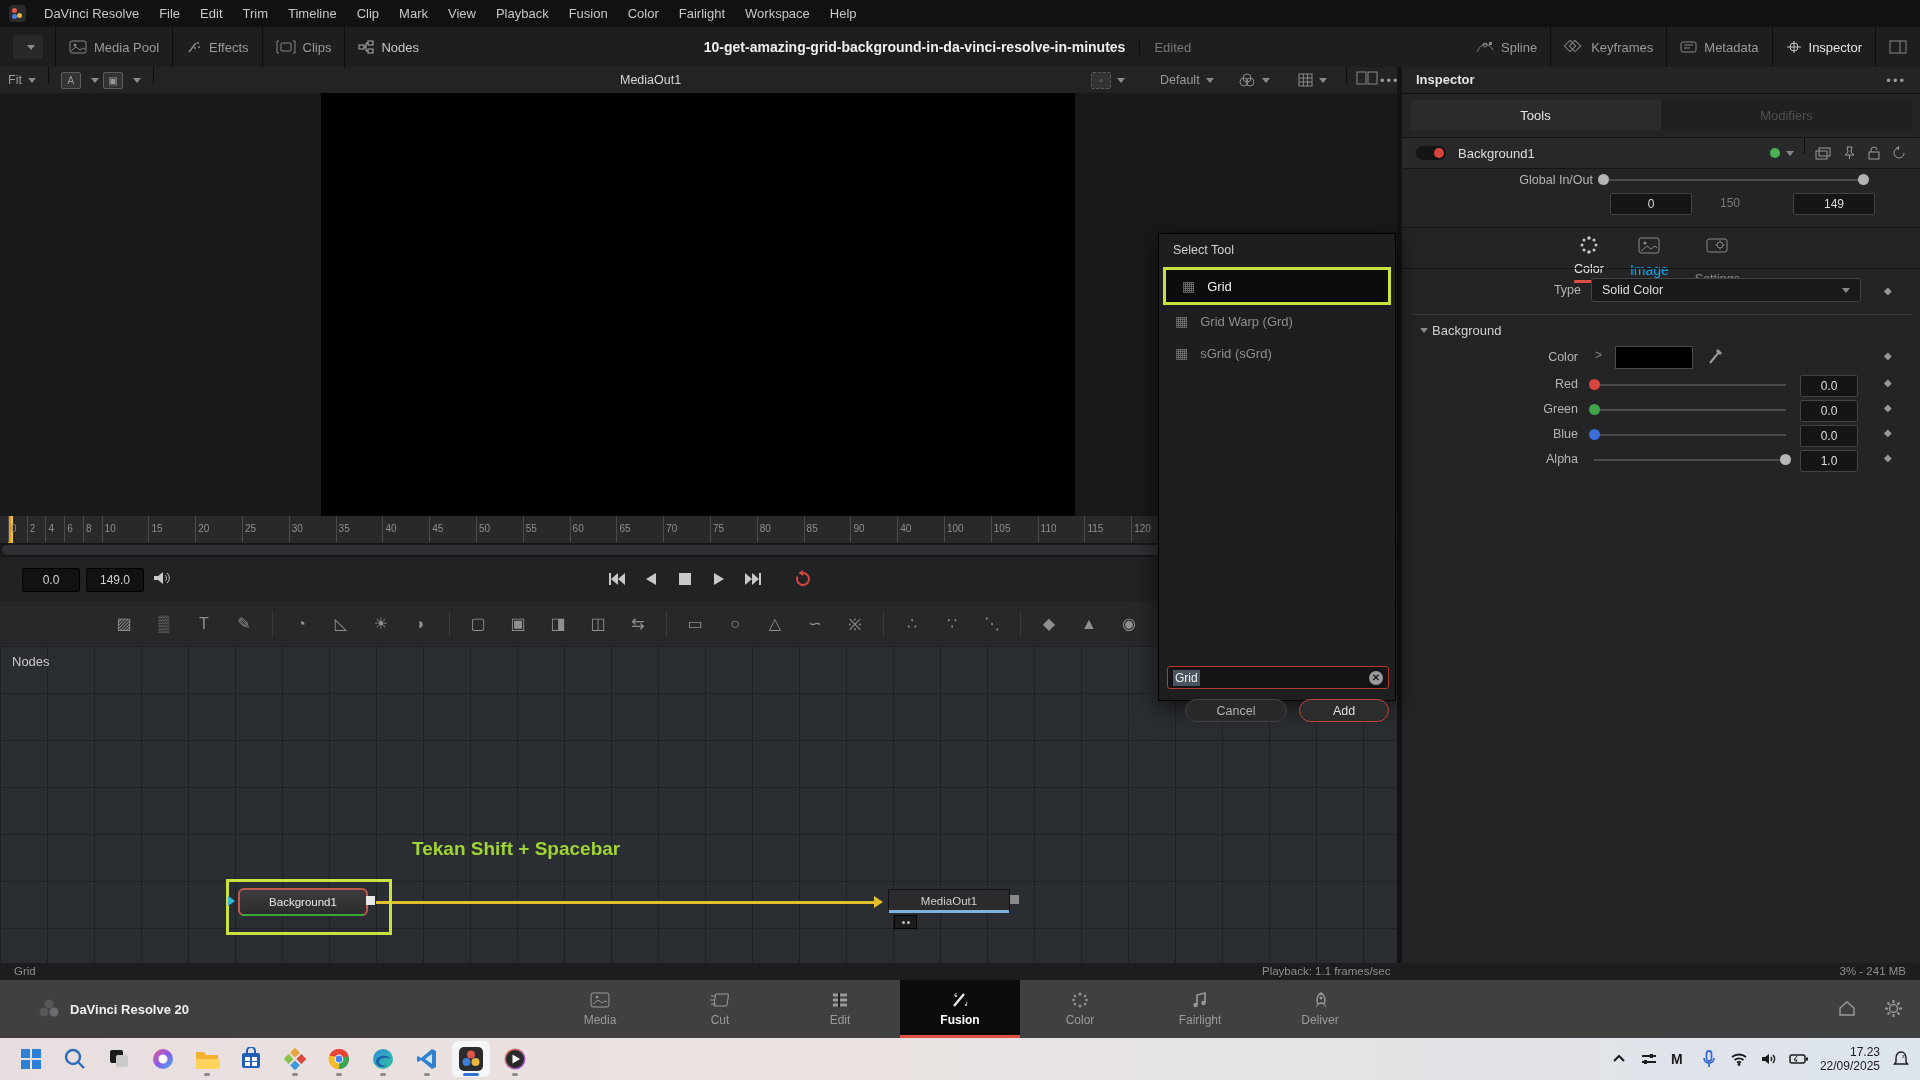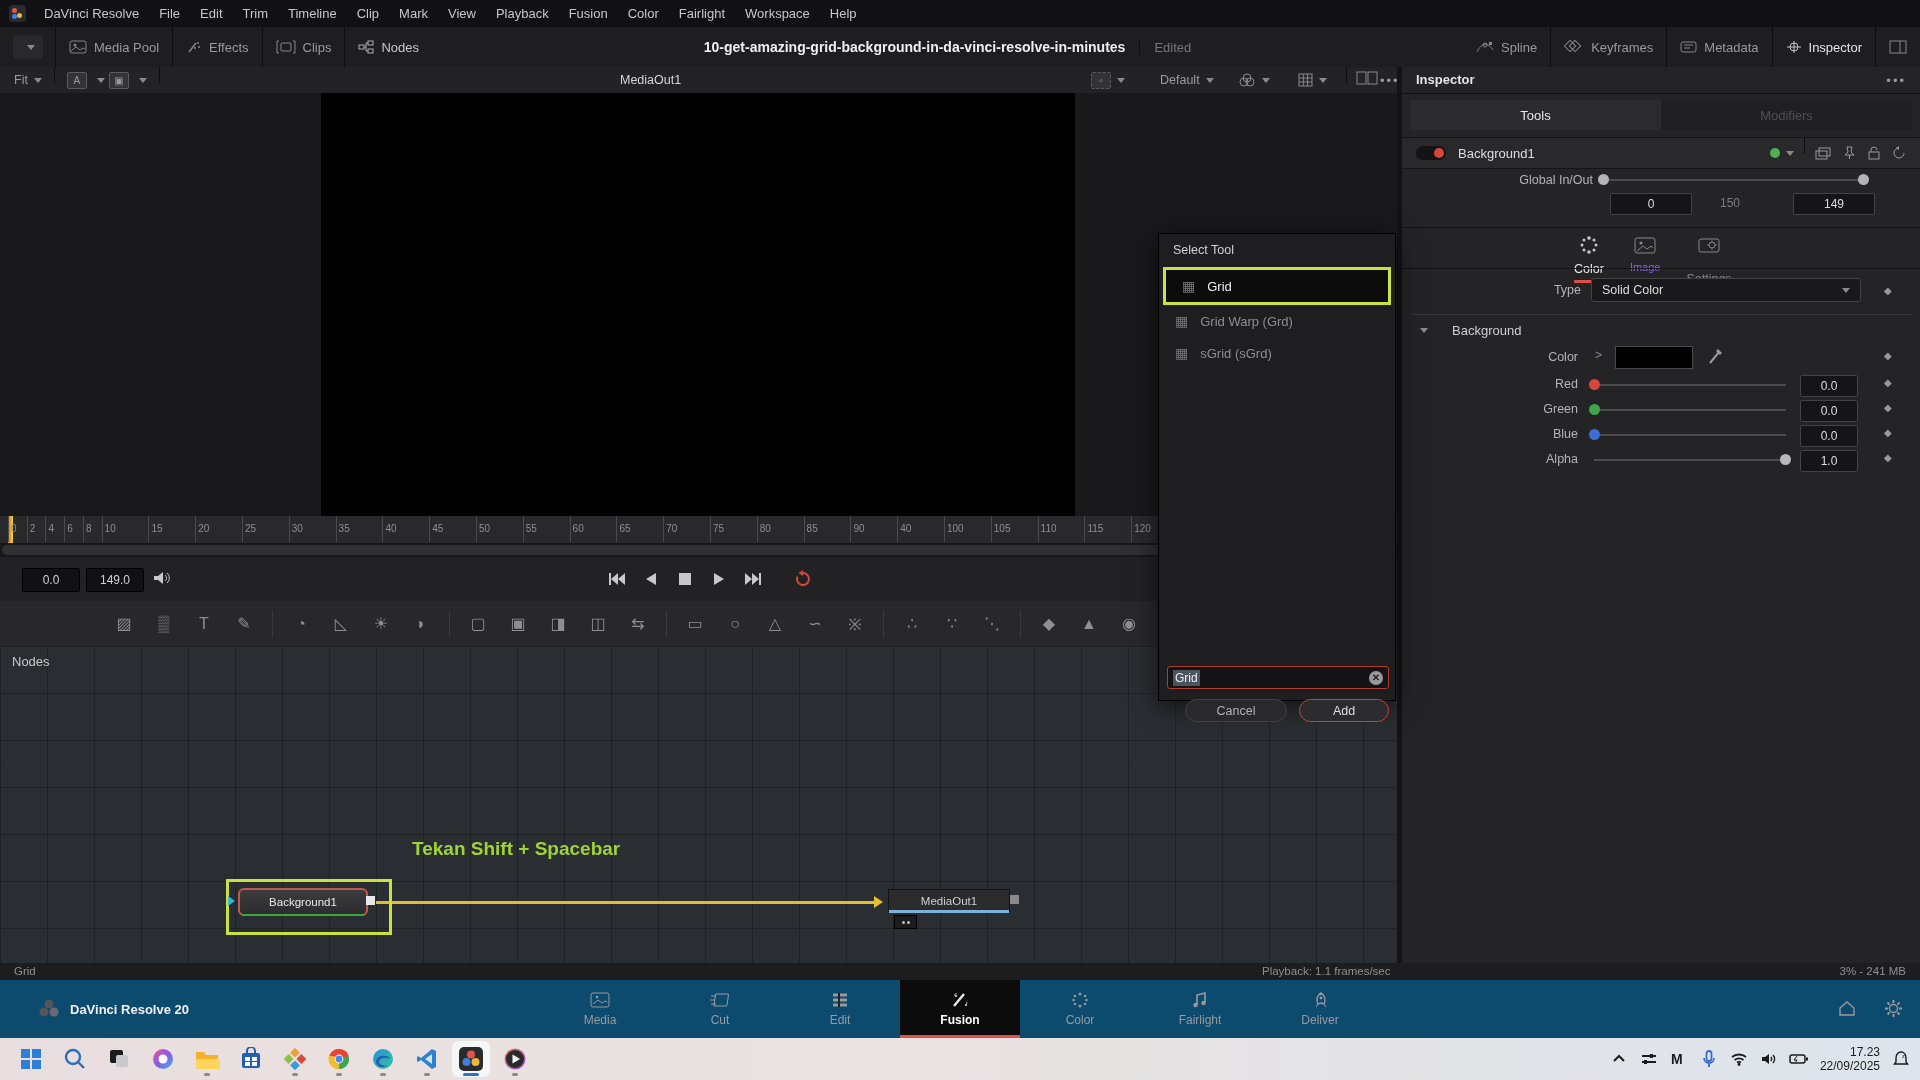--- a/index.html
+++ b/index.html
@@ -96,21 +96,21 @@
   #sd-search .txt{font-size:12px;color:#f0f0f2;background:#4a5560;margin-left:5px;padding:1px 2px;}
   #sd-clear{margin-left:auto;margin-right:5px;width:14px;height:14px;border-radius:50%;background:#9a9a9c;
             color:#1e1e21;font-size:10px;line-height:14px;text-align:center;font-weight:bold;}
   .pill{position:absolute;top:465px;height:23px;border-radius:12px;font-size:12.5px;display:flex;
         align-items:center;justify-content:center;box-sizing:border-box;}
   #sd-cancel{left:26px;width:102px;border:1px solid #434346;color:#b2b2b4;background:#29292c;}
   #sd-add{left:140px;width:90px;border:1.5px solid #c2473a;color:#dededf;background:#2c2c2f;}
   
   #status-bar{left:0;top:963px;width:1920px;height:17px;background:#1d1d1f;color:#8f8f91;font-size:11.5px;}
   
-  #page-bar{left:0;top:980px;width:1920px;height:58px;background:#0c4a6e;}
+  #page-bar{left:0;top:980px;width:1920px;height:58px;background:#404040;}
   .page-item{position:relative;width:120px;height:58px;display:flex;flex-direction:column;align-items:center;
              justify-content:center;gap:4px;color:#9a9a9c;font-size:12px;}
   .page-item.active{background:#0c0c0d;color:#fff;font-weight:bold;}
   .page-item.active::after{content:"";position:absolute;left:0;bottom:0;width:100%;height:3px;background:#e04f43;}
   .page-icon{width:22px;height:18px;display:flex;align-items:center;justify-content:center;color:#9a9a9c;font-size:15px;}
   
   #taskbar{left:0;top:1038px;width:1920px;height:42px;
            background:linear-gradient(90deg,#e9dedf 0%,#eae3e1 45%,#dde4ec 100%);display:flex;align-items:center;}
   .tb-app{width:38px;height:36px;display:flex;align-items:center;justify-content:center;position:relative;border-radius:6px;}
   .tb-app.active{background:#f5f6f8;}
@@ -229,21 +229,21 @@
     <div class="divv"></div>
     <div class="tb-btn">
       <svg width="18" height="14">
           <rect x="1" y="1" width="16" height="12" fill="none" stroke="#9a9a9c"></rect>
           <path d="M11 1 V13" stroke="#9a9a9c"></path>
         </svg>
     </div>
   </div>
 
   <div id="viewer-header" class="abs">
-    <div class="row" style="height:26px;padding-left:14px;gap:4px">
+    <div class="row" style="height:26px;padding-left:8px;gap:4px">
       <span class="vh-ctl">
           <span>Fit</span>
           <span class="caret"></span>
         </span>
       <div class="divv" style="height:16px;margin:0 8px"></div>
       <span class="mini-box">A</span>
         <span class="caret"></span>
       <span class="mini-box">▣</span>
         <span class="caret"></span>
       <div class="divv" style="height:16px;margin:0 8px"></div>
@@ -500,21 +500,21 @@
               <circle cx="4" cy="10" r="1.5"></circle>
               <circle cx="18" cy="10" r="1.5"></circle>
               <circle cx="6" cy="15" r="1.5"></circle>
               <circle cx="16" cy="15" r="1.5"></circle>
               <circle cx="11" cy="17" r="1.8"></circle>
             </g>
           </svg>
         <div style="margin-top:2px">Color</div>
         <div style="height:3px;background:#e04f43;margin-top:4px;border-radius:1px"></div>
       </div>
-      <div style="color:#8b5cf6;font-size:11px">
+      <div style="color:#0ea5e9;font-size:14px">
         <svg width="24" height="22">
             <rect x="2" y="3" width="20" height="15" rx="2" fill="none" stroke="#88888a"></rect>
             <circle cx="8" cy="8" r="1.6" fill="#88888a"></circle>
             <path d="M4 16 L10 11 L14 14 L18 11 L20 13" stroke="#88888a" fill="none"></path>
           </svg>
         <div style="margin-top:2px">Image</div>
       </div>
       <div style="color:#88888a;font-size:12.5px">
         <svg width="24" height="22">
             <rect x="2" y="4" width="20" height="13" rx="2" fill="none" stroke="#88888a"></rect>
@@ -527,21 +527,21 @@
     <div class="abs" style="left:0;top:201px;width:518px;height:1px;background:#141416"></div>
 
     <div class="ch-label abs" style="left:99px;top:216px">Type</div>
     <div class="abs row" style="left:189px;top:211px;width:270px;height:24px;background:#19191b;border:1px solid #434346;border-radius:3px;box-sizing:border-box">
       <span style="margin-left:10px;color:#dededf;font-size:12.5px">Solid Color</span>
       <span class="caret" style="margin-left:auto;margin-right:10px"></span>
     </div>
     <span class="kf-diamond abs" style="left:482px;top:218px">◆</span>
     <div class="abs" style="left:10px;top:247px;width:500px;height:1px;background:#39393c"></div>
 
-    <div class="abs row" style="left:18px;top:256px;gap:24px">
+    <div class="abs row" style="left:18px;top:256px;gap:4px">
       <span class="caret" style="margin-left:0"></span>
       <span style="color:#cfcfd1;font-size:13px">Background</span>
     </div>
     <div class="ch-label abs" style="left:96px;top:283px">Color</div>
     <span class="abs" style="left:193px;top:281px;color:#88888a;font-size:12px">&gt;</span>
     <div class="abs" style="left:213px;top:279px;width:76px;height:21px;background:#000;border:1px solid #4a4a4d"></div>
     <svg class="abs" style="left:305px;top:277px" width="18" height="22">
         <path d="M3 19 L12 8" stroke="#9a9a9c" stroke-width="2"></path>
         <path d="M11 5 L15 9 L13 11 L9 7 Z" fill="#9a9a9c"></path>
       </svg>

